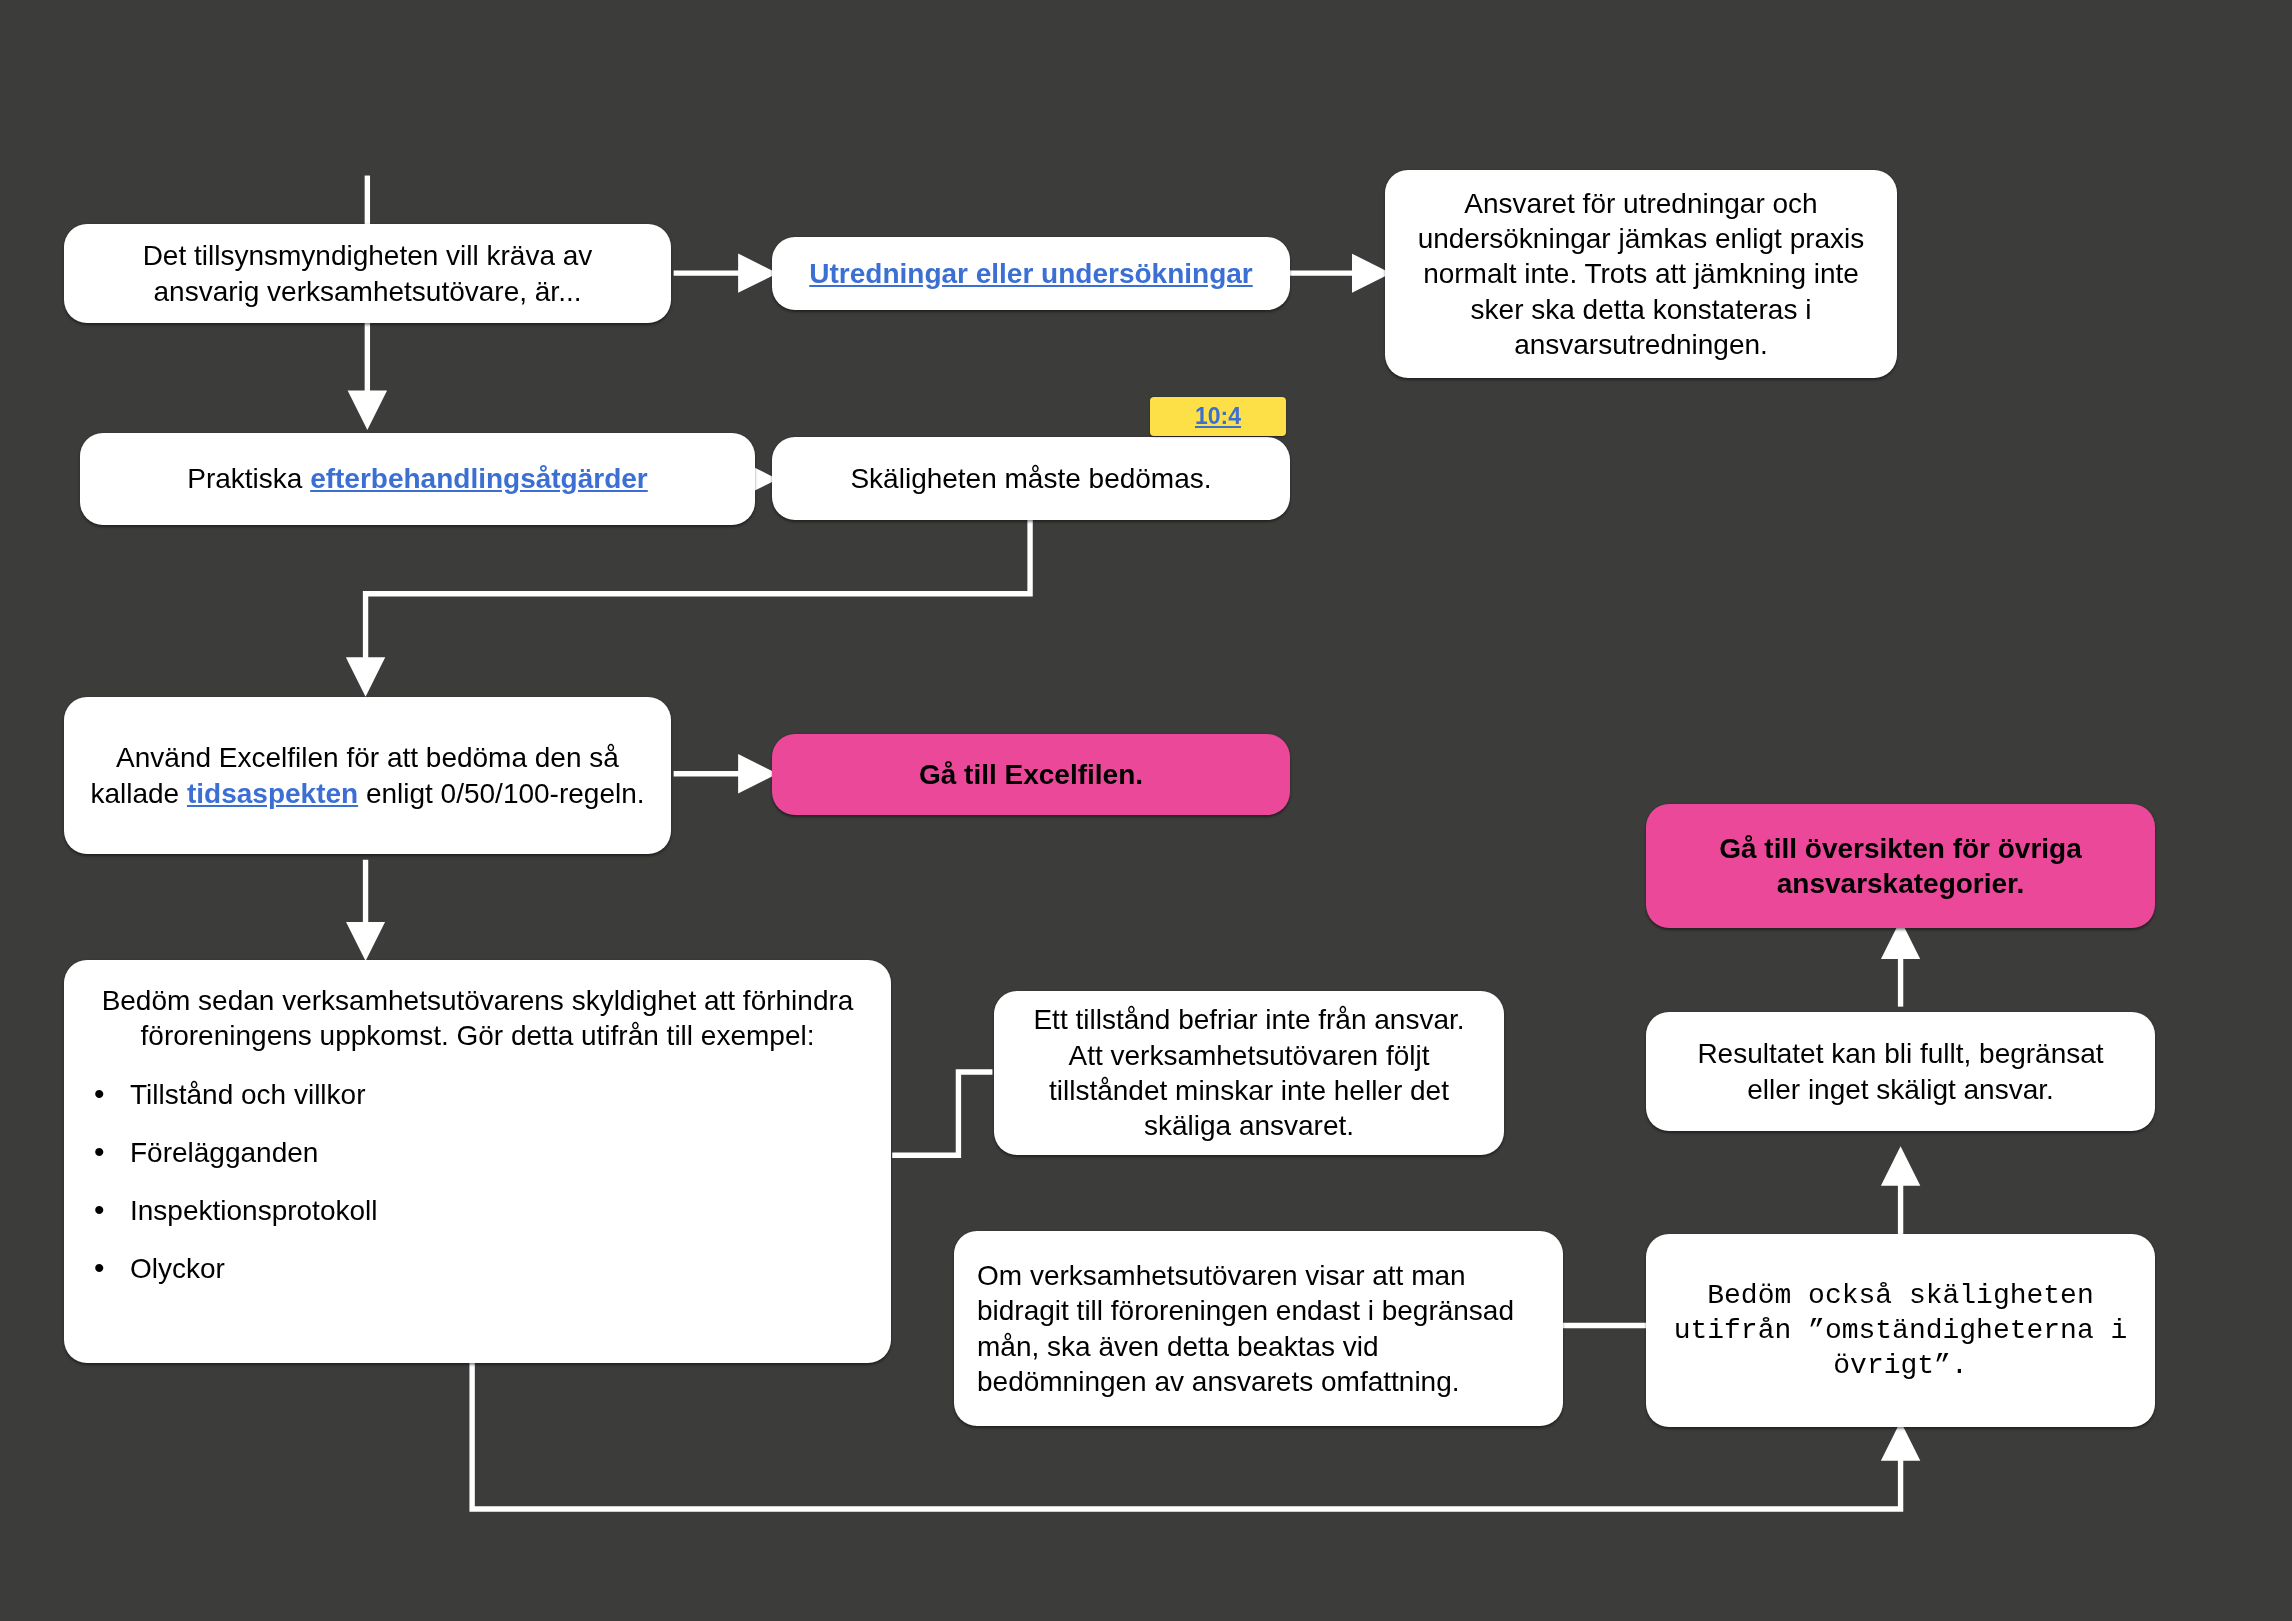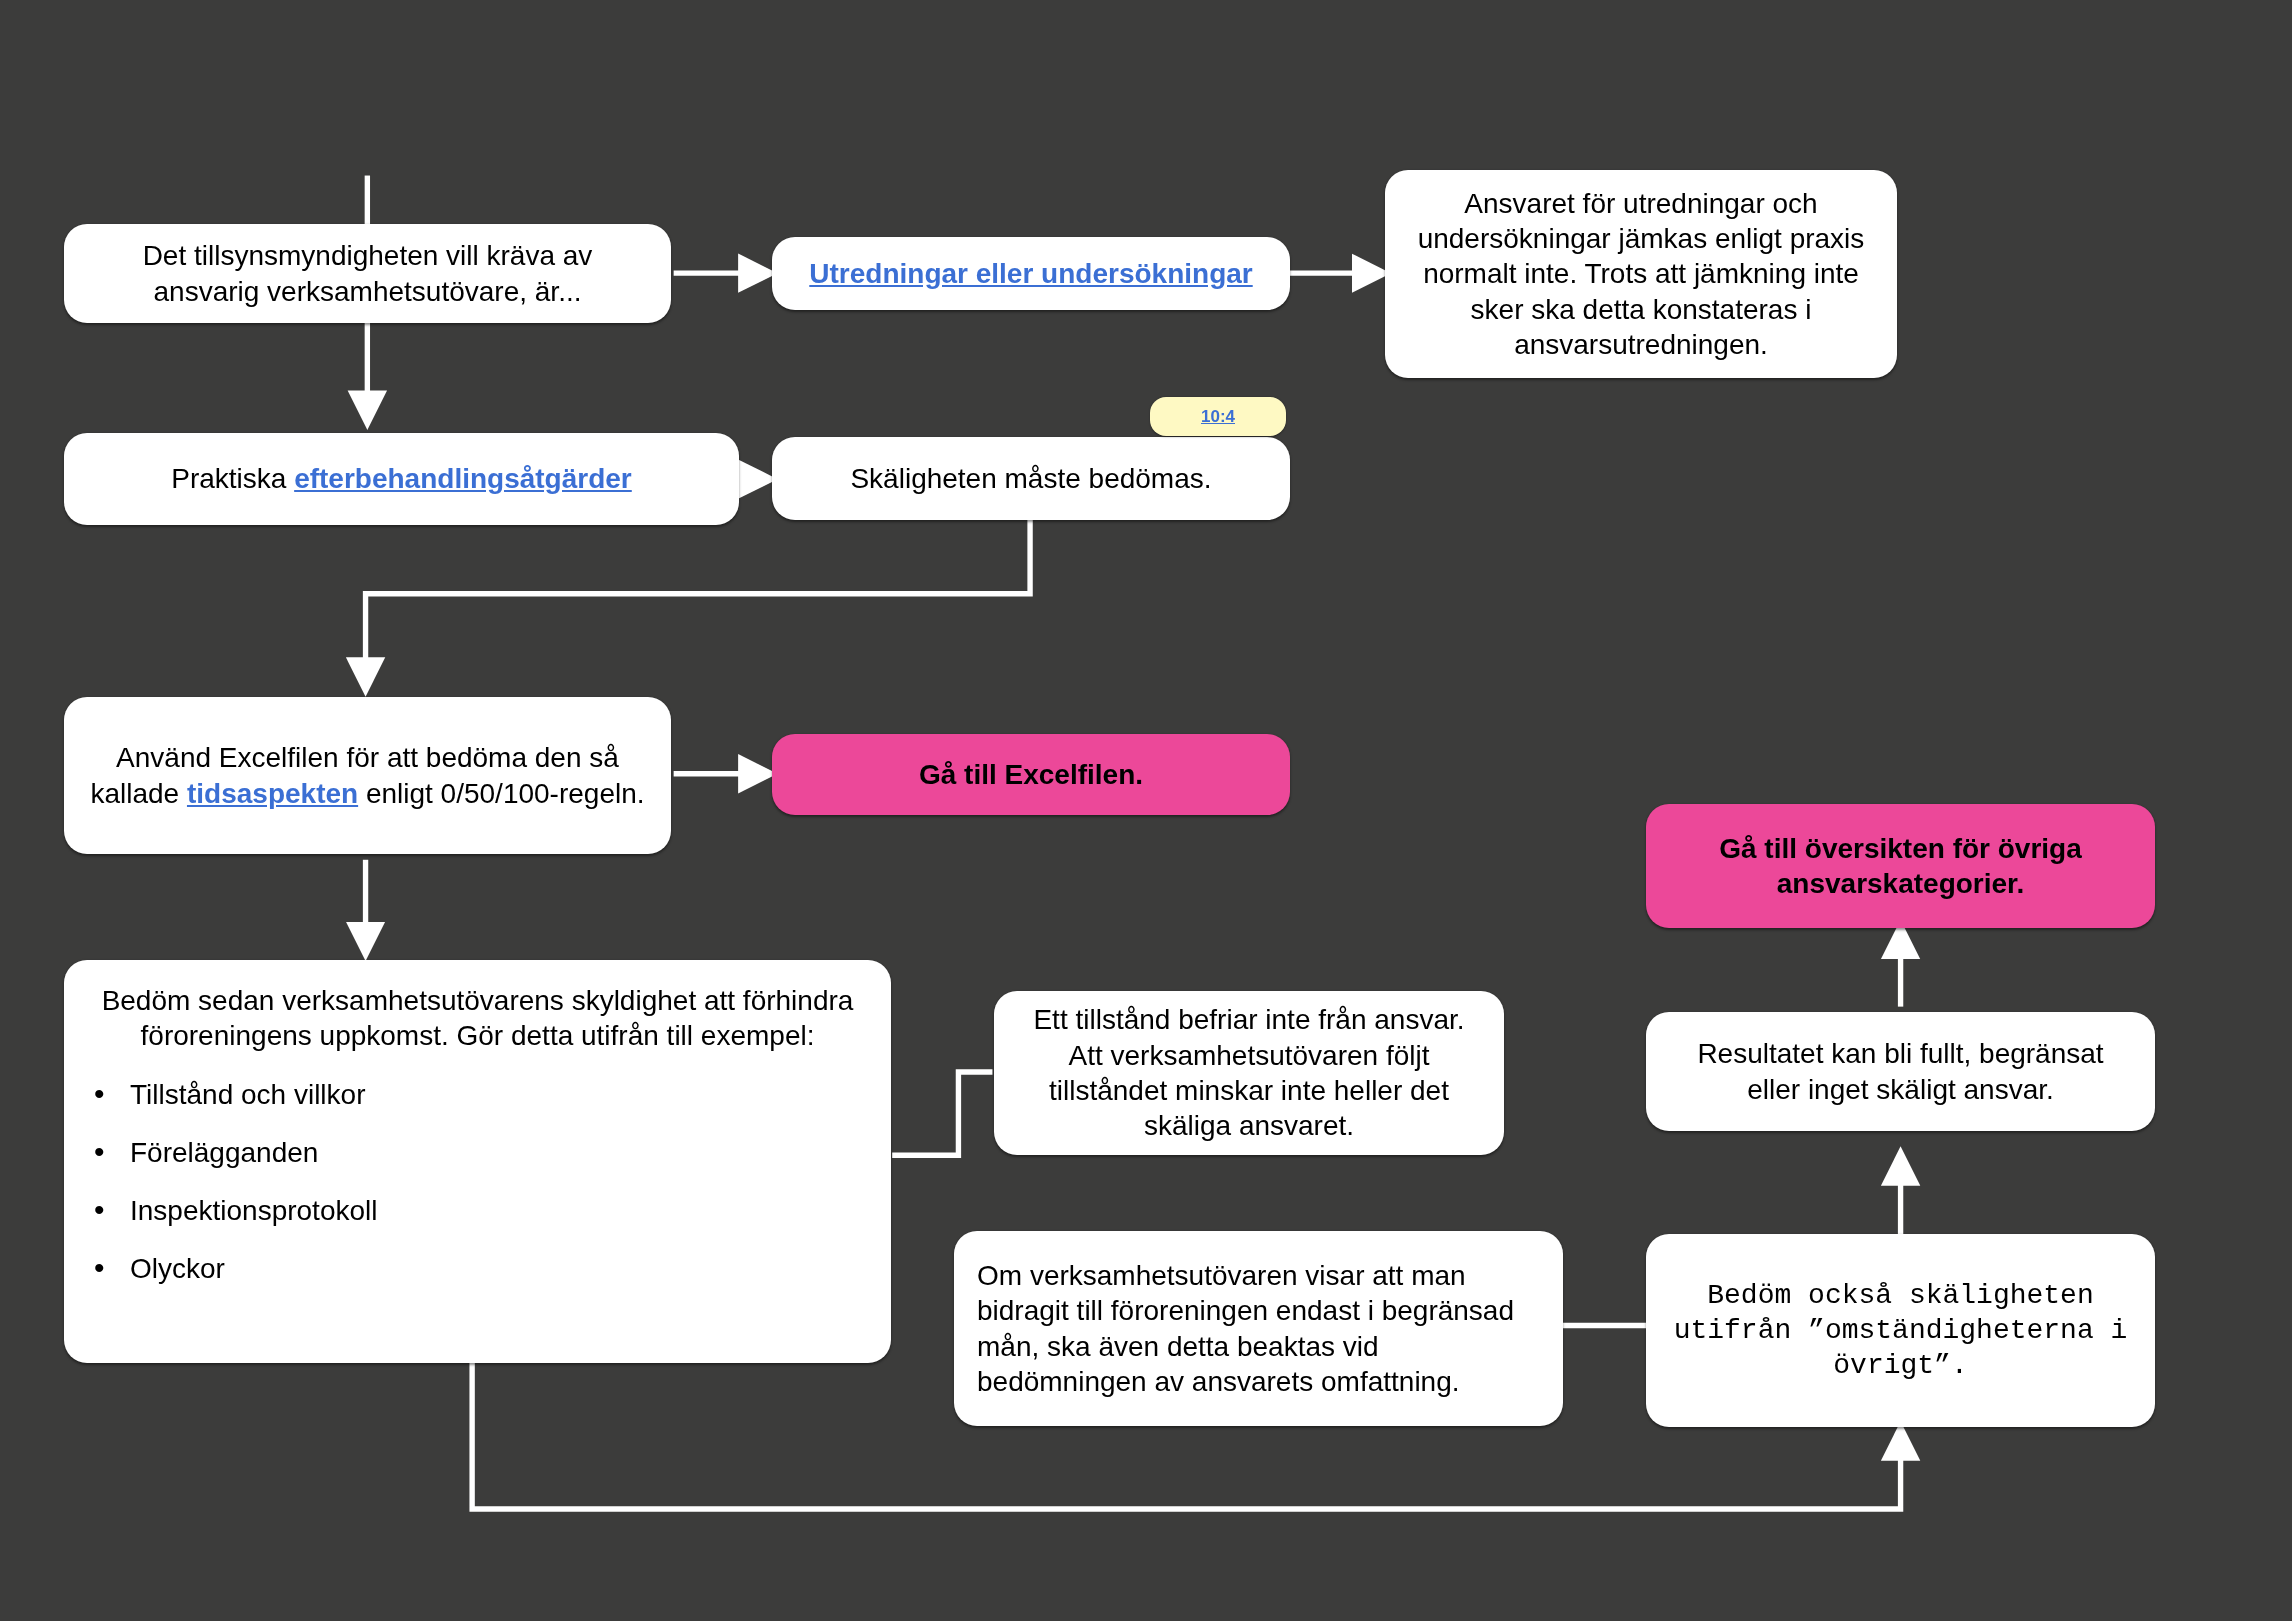--- a/index.html
+++ b/index.html
@@ -48,27 +48,27 @@
     text-decoration: underline;
     font-weight: bold;
   }
   .plain-link {
     color: #3B6FD4;
     text-decoration: underline;
     font-weight: bold;
   }
   .badge {
     position: absolute;
-    background: #fef9c3;
-    border-radius: 16px;
+    background: #fde047;
+    border-radius: 4px;
     z-index: 4;
     display: flex;
     align-items: center;
     justify-content: center;
-    font-size: 17px;
+    font-size: 23px;
     box-shadow: 0 0.9px 1.8px rgba(0,0,0,0.4);
   }
   .bullets {
     margin: 0;
     padding: 0 23px 0 66px;
     list-style: none;
     font-size: 28px;
     line-height: 1.25;
   }
   .bullets li {
@@ -134,21 +134,21 @@
   <div class="node" style="left:772px; top:237px; width:518px; height:73px;">
     <div class="txt">
       <span class="link">Utredningar eller undersökningar</span>
     </div>
   </div>
 
   <div class="node" style="left:1385px; top:170px; width:512px; height:208px;">
     <div class="txt">Ansvaret för utredningar och undersökningar jämkas enligt praxis normalt inte. Trots att jämkning inte sker ska detta konstateras i ansvarsutredningen.</div>
   </div>
 
-  <div class="node" style="left:64px; top:433px; width:675px; height:92px;">
+  <div class="node" style="left:80px; top:433px; width:675px; height:92px;">
     <div class="txt"><span>Praktiska </span><span class="link">efterbehandlingsåtgärder</span></div>
   </div>
 
   <div class="badge" style="left:1150px; top:397px; width:136px; height:39px;">
     <span class="plain-link">10:4</span>
   </div>
 
   <div class="node" style="left:772px; top:437px; width:518px; height:83px;">
     <div class="txt">Skäligheten måste bedömas.</div>
   </div>

